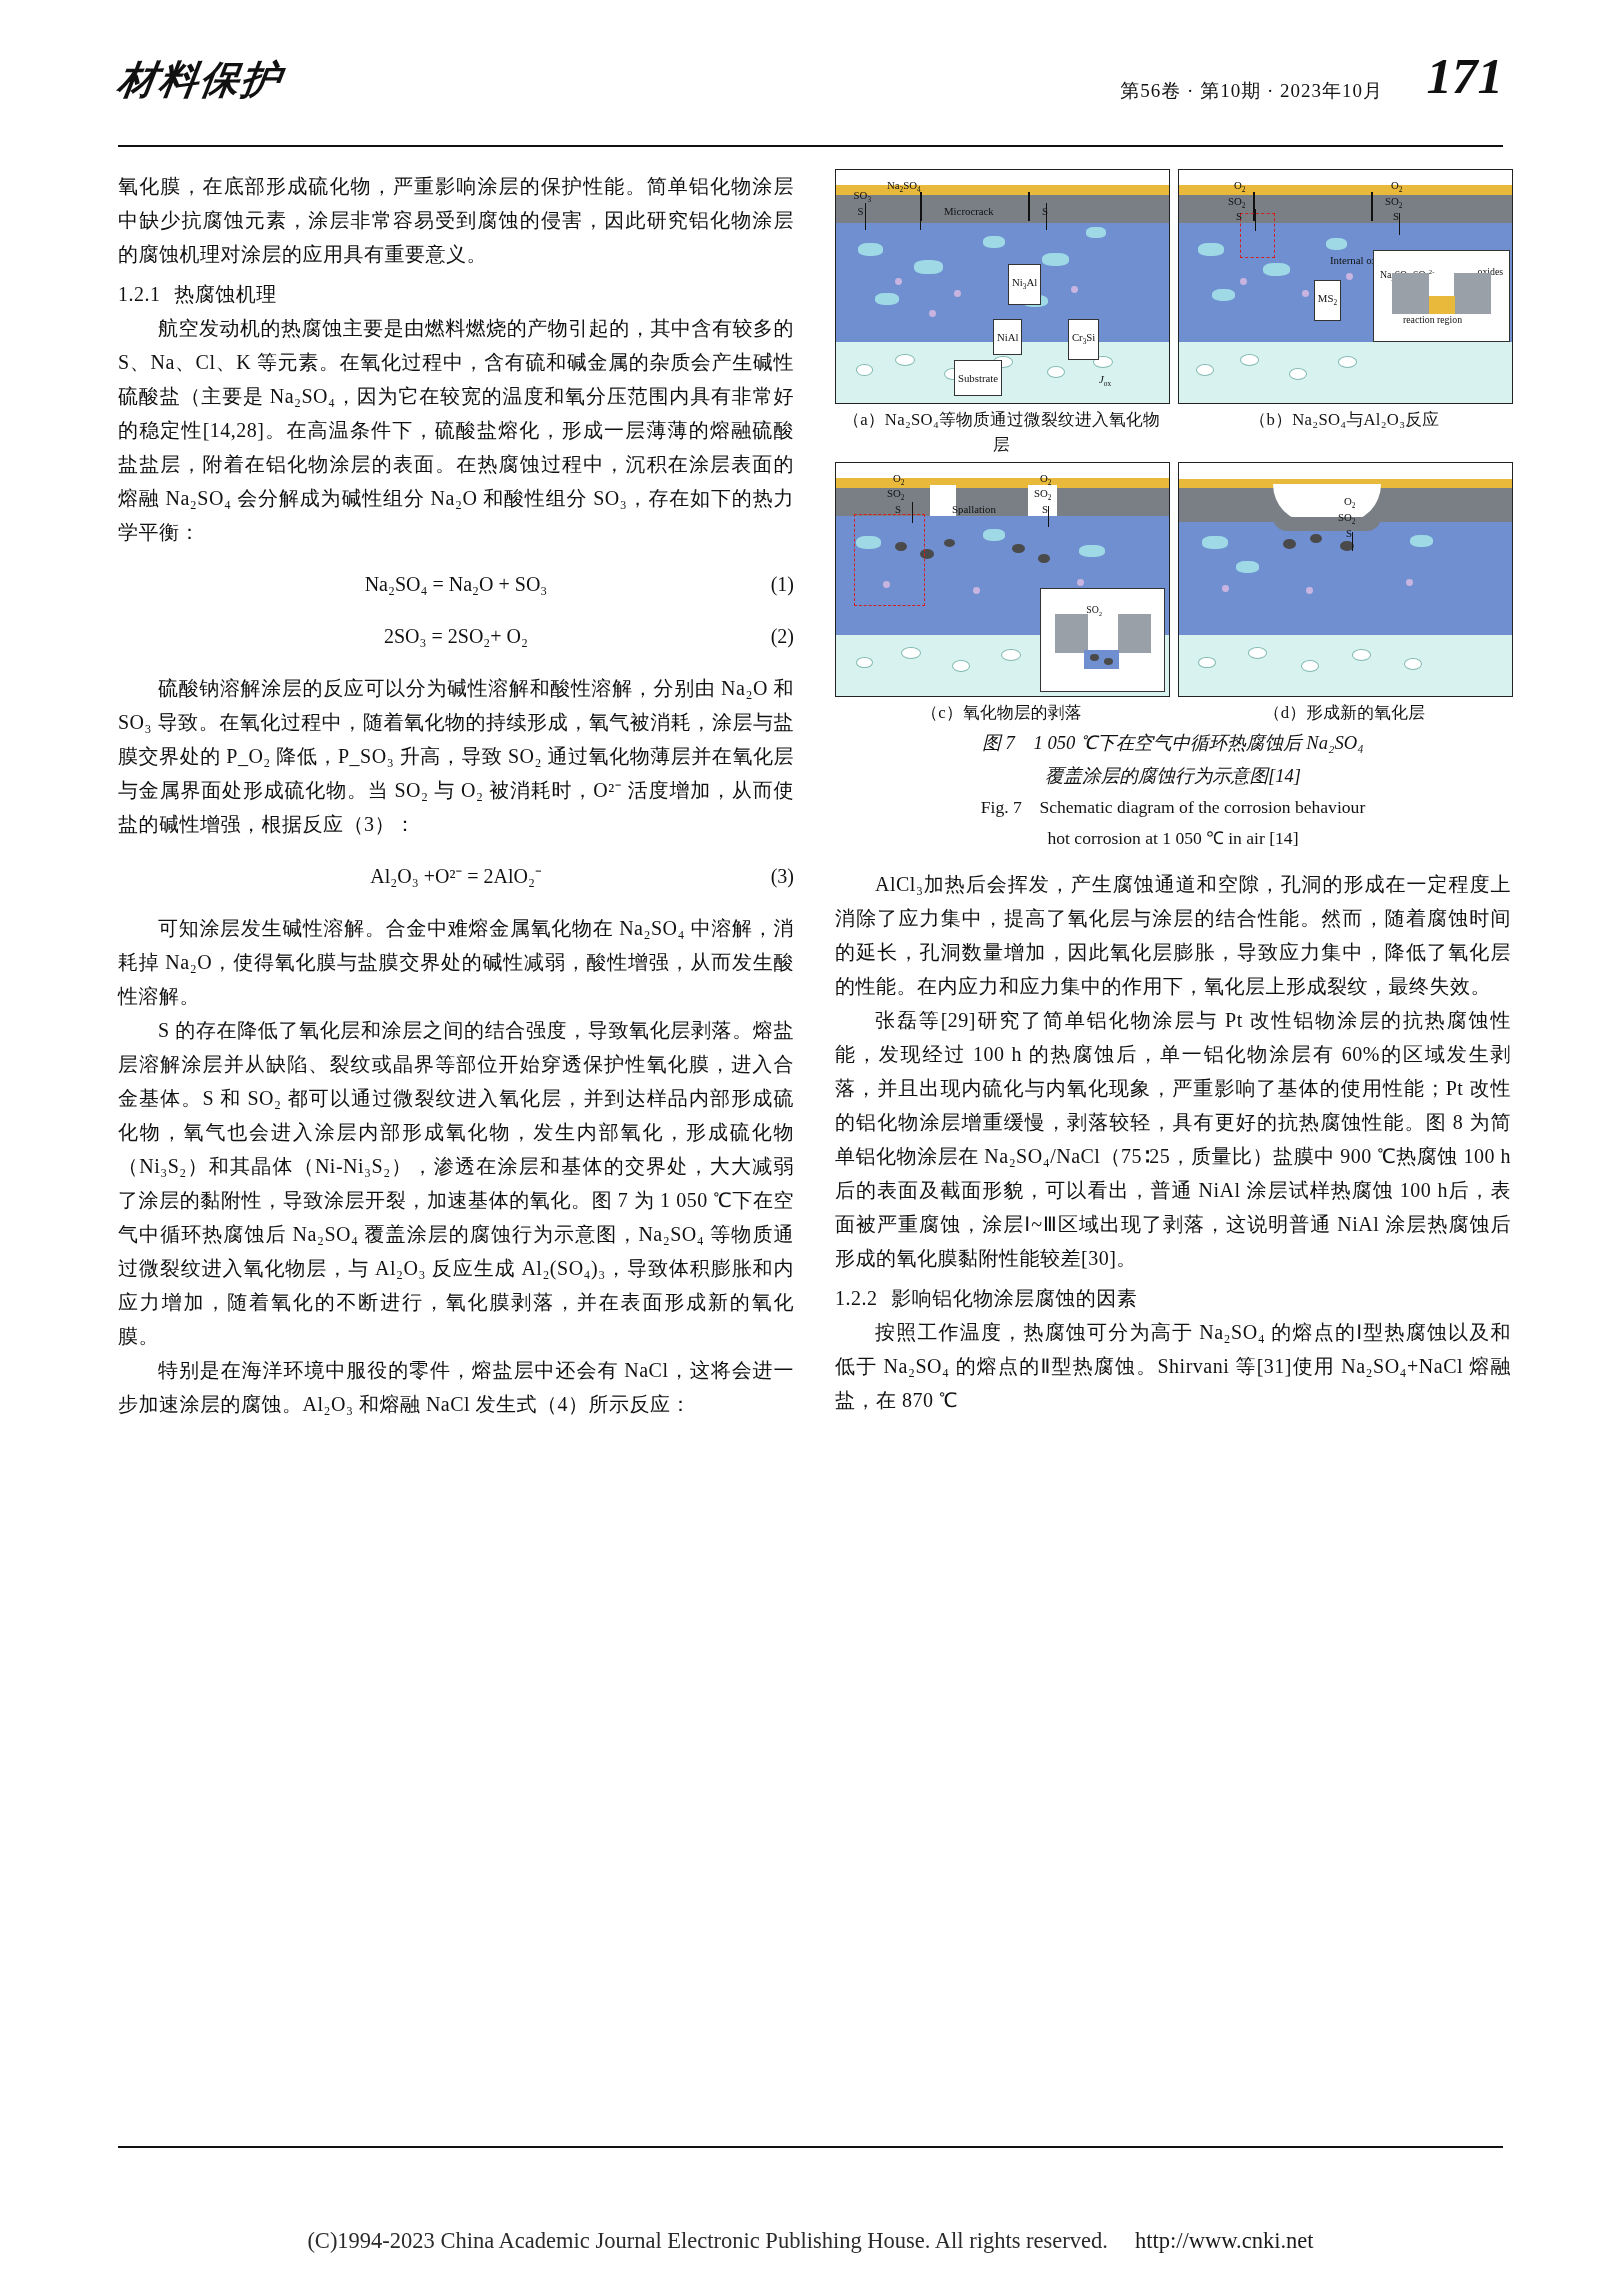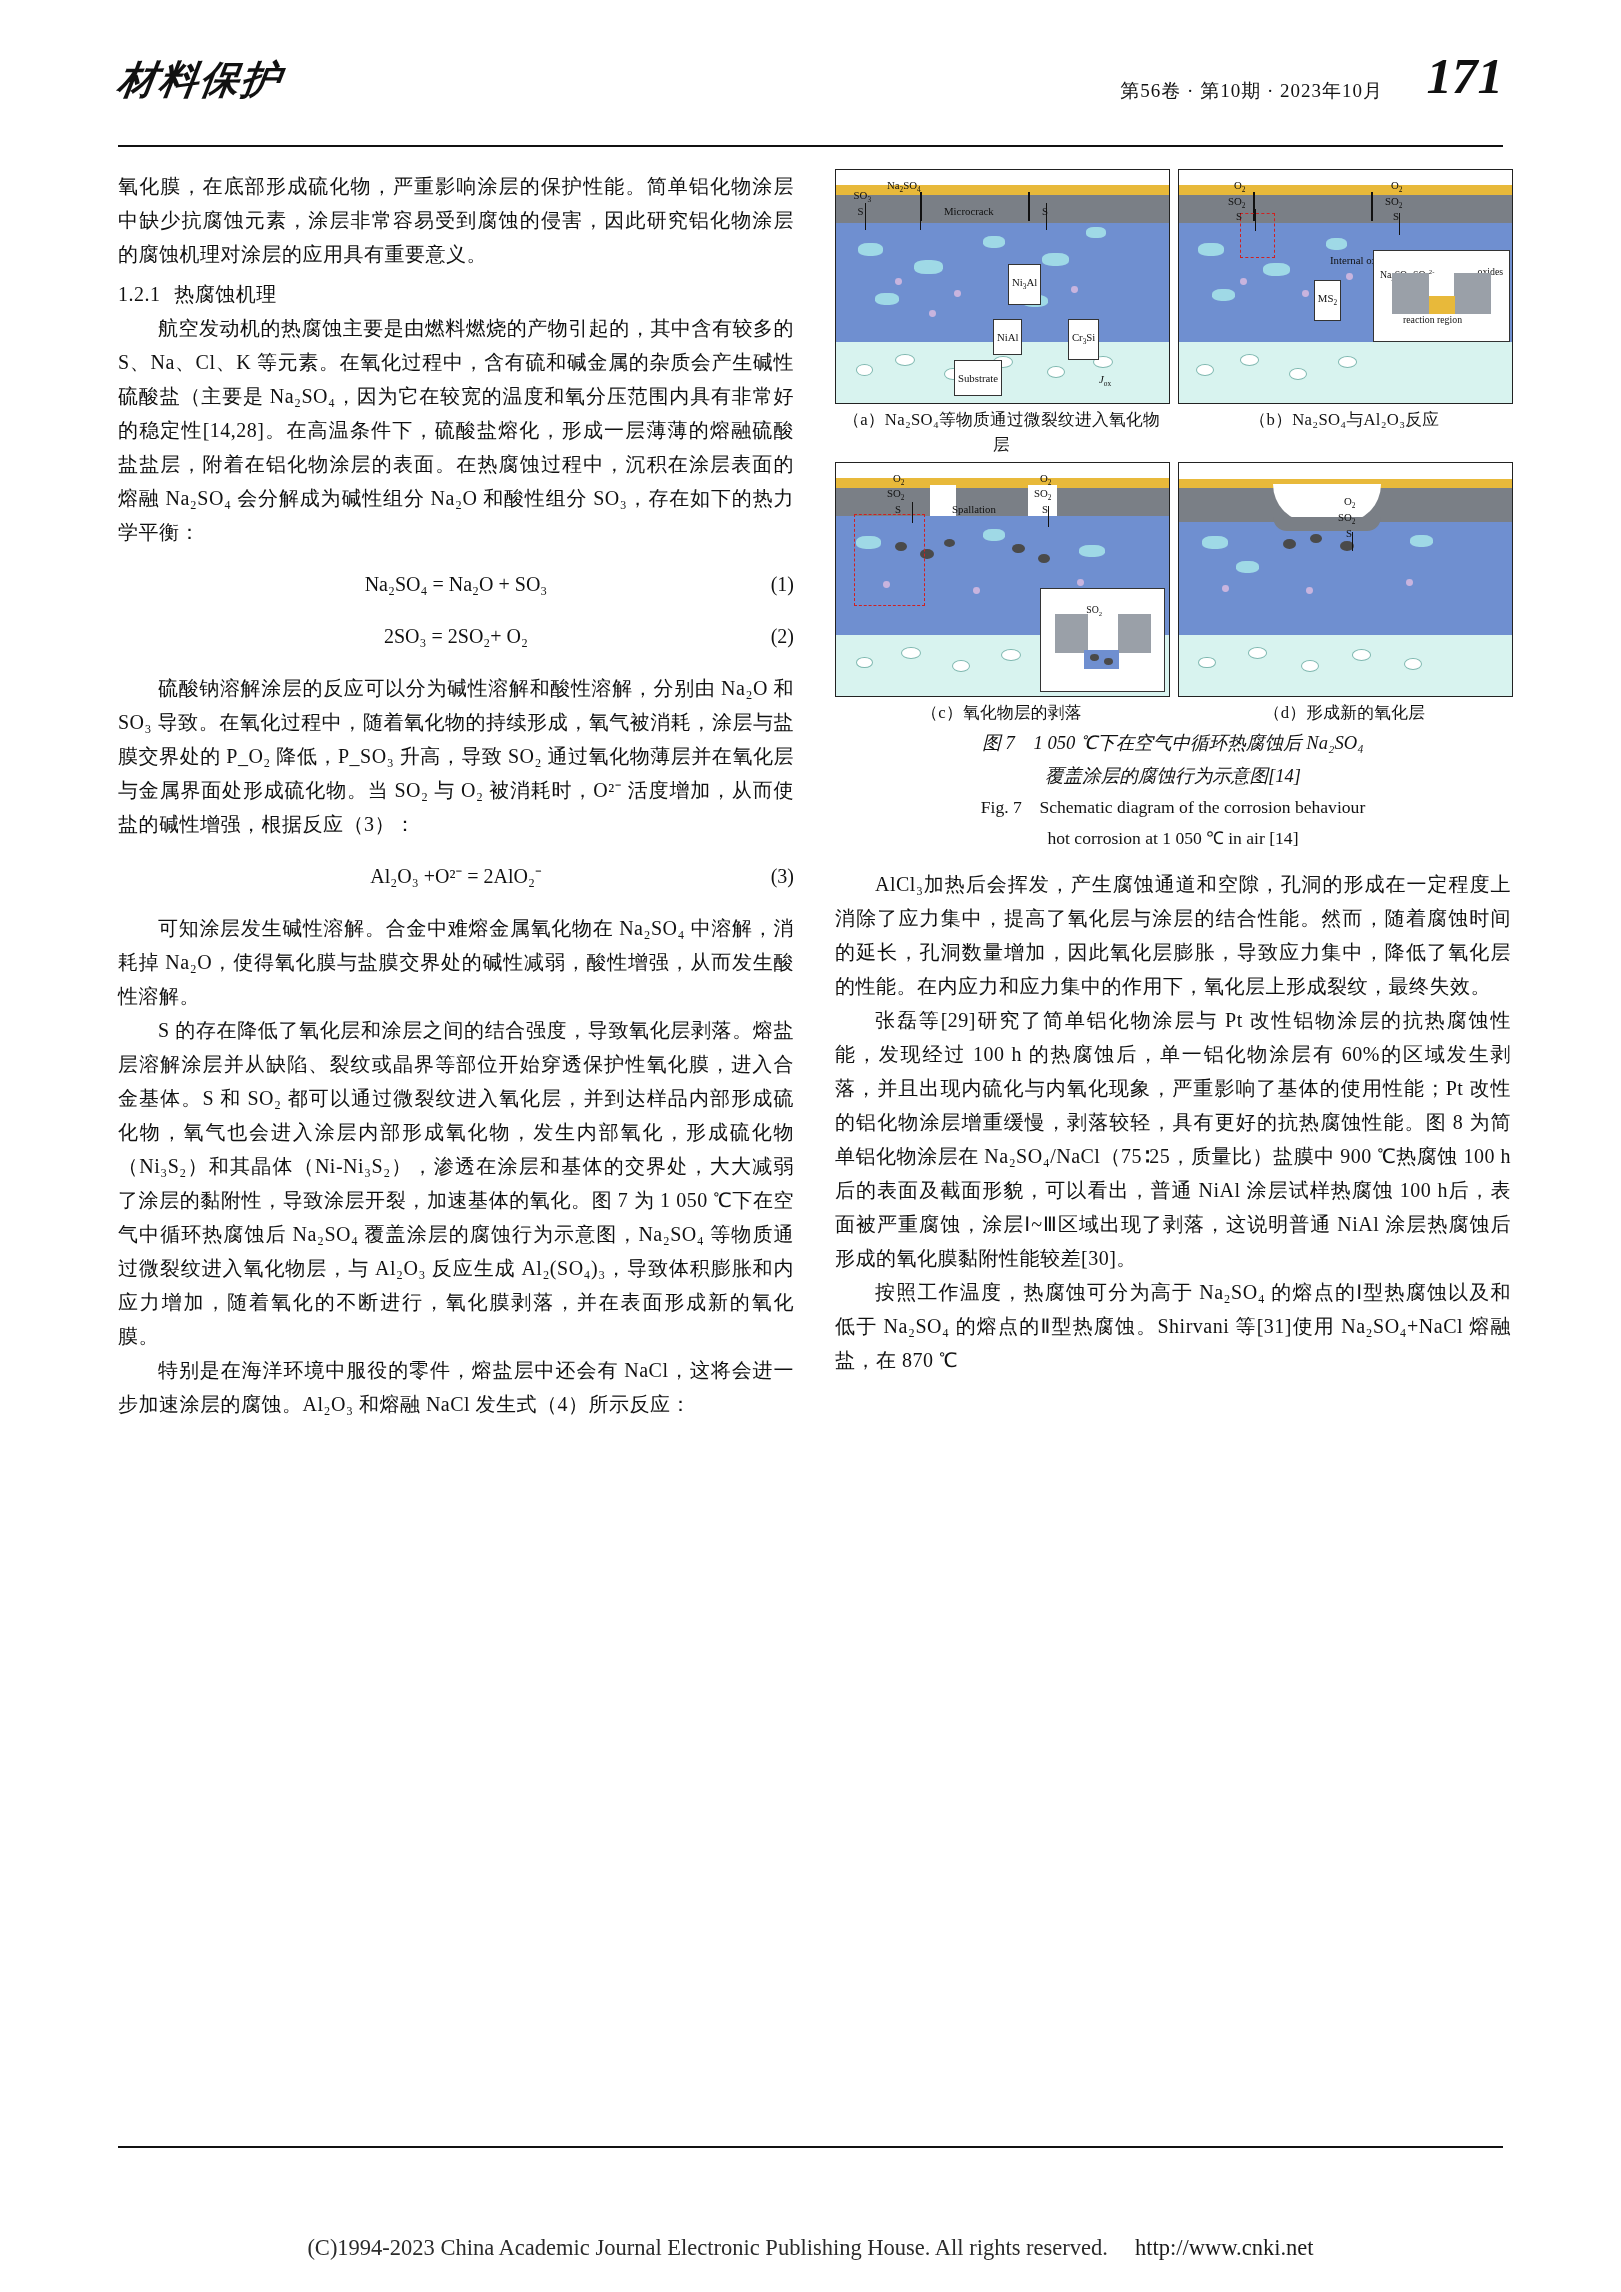--- a/index.html
+++ b/index.html
@@ -228,21 +228,21 @@
   .crack {
     position: absolute;
     background: #111;
     width: 2px;
   }
   
   .footer {
     position: absolute;
     left: 59px;
     right: 59px;
-    bottom: 32px;
+    bottom: 39px;
     text-align: center;
     font-size: 22.5px;
     color: #2b2b2b;
     font-family: "Liberation Serif", serif;
   }
   .footer .cnki { color: #1a1a1a; }
 </style>
 </head>
 <body>
 
@@ -469,20 +469,23 @@
 
       <div class="fig-title">图 7　1 050 ℃下在空气中循环热腐蚀后 Na₂SO₄</div>
       <div class="fig-title">覆盖涂层的腐蚀行为示意图[14]</div>
       <div class="fig-title-en">Fig. 7　Schematic diagram of the corrosion behaviour</div>
       <div class="fig-title-en">hot corrosion at 1 050 ℃ in air [14]</div>
     </div>
 
     <p class="body" style="margin-top:13.7px;">AlCl₃加热后会挥发，产生腐蚀通道和空隙，孔洞的形成在一定程度上消除了应力集中，提高了氧化层与涂层的结合性能。然而，随着腐蚀时间的延长，孔洞数量增加，因此氧化层膨胀，导致应力集中，降低了氧化层的性能。在内应力和应力集中的作用下，氧化层上形成裂纹，最终失效。</p>
     <p class="body">张磊等[29]研究了简单铝化物涂层与 Pt 改性铝物涂层的抗热腐蚀性能，发现经过 100 h 的热腐蚀后，单一铝化物涂层有 60%的区域发生剥落，并且出现内硫化与内氧化现象，严重影响了基体的使用性能；Pt 改性的铝化物涂层增重缓慢，剥落较轻，具有更好的抗热腐蚀性能。图 8 为简单铝化物涂层在 Na₂SO₄/NaCl（75∶25，质量比）盐膜中 900 ℃热腐蚀 100 h 后的表面及截面形貌，可以看出，普通 NiAl 涂层试样热腐蚀 100 h后，表面被严重腐蚀，涂层Ⅰ~Ⅲ区域出现了剥落，这说明普通 NiAl 涂层热腐蚀后形成的氧化膜黏附性能较差[30]。</p>
 
+    <h3 class="sec">
+      <span class="secnum">1.2.2</span><span>影响铝化物涂层腐蚀的因素</span>
+    </h3>
 
     <p class="body">按照工作温度，热腐蚀可分为高于 Na₂SO₄ 的熔点的Ⅰ型热腐蚀以及和低于 Na₂SO₄ 的熔点的Ⅱ型热腐蚀。Shirvani 等[31]使用 Na₂SO₄+NaCl 熔融盐，在 870 ℃</p>
   </div>
 
   <div class="rule-bottom"></div>
 
   <div class="footer">
     <span>(C)1994-2023 China Academic Journal Electronic Publishing House. All rights reserved.</span>
     <span class="cnki" style="margin-left:21.6px;">http://www.cnki.net</span>
   </div>

